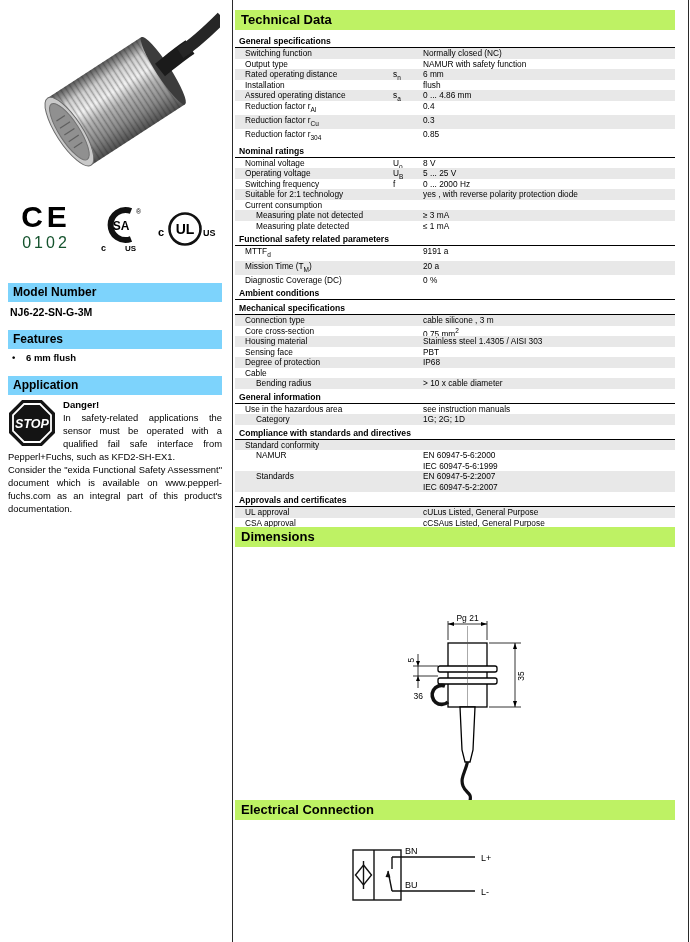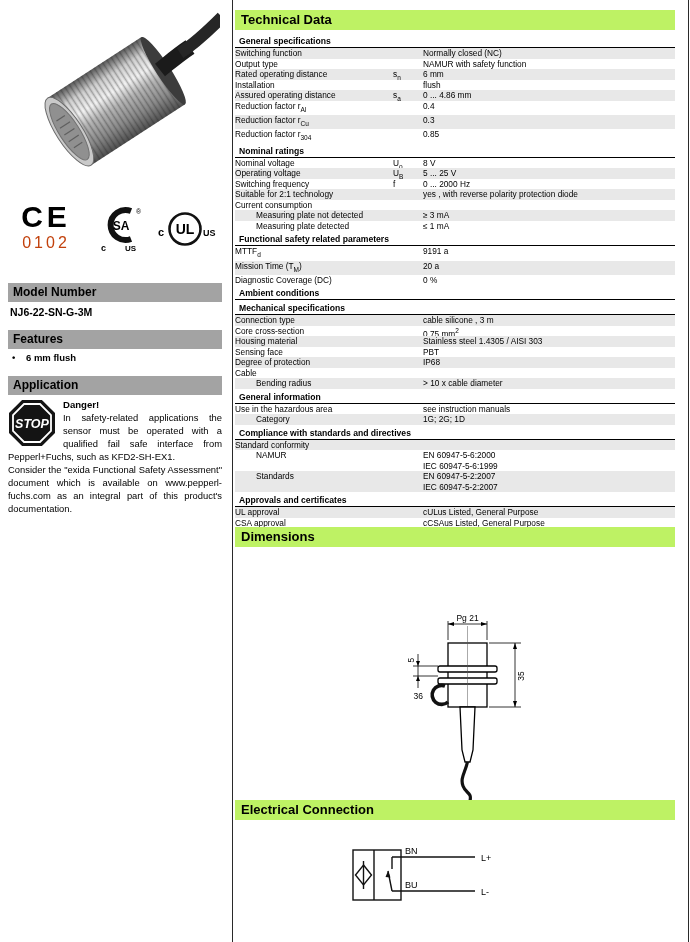--- a/index.html
+++ b/index.html
@@ -4,36 +4,36 @@
 <style>
   html,body{margin:0;padding:0;background:#fff;}
   .page{position:relative;width:690px;height:942px;background:#fff;overflow:hidden;
         font-family:"Liberation Sans",sans-serif;color:#000;}
   .vline{position:absolute;top:0;bottom:0;width:1px;background:#2a2a2a;}
   
   .photo{position:absolute;left:8px;top:8px;width:212px;height:170px;}
   .logos{position:absolute;left:8px;top:200px;width:214px;height:66px;}
   .ce-block{position:absolute;left:10px;top:2px;width:56px;text-align:center;}
   .ce-text{font-size:30px;font-weight:bold;letter-spacing:4px;line-height:30px;}
-  .ce-num{font-size:16px;letter-spacing:3px;color:#c2410c;margin-top:2px;}
-  .lbar{position:absolute;left:8px;width:214px;height:19px;line-height:19px;background:#a3a3a3;
+  .ce-num{font-size:16px;letter-spacing:3px;color:#14532d;margin-top:2px;}
+  .lbar{position:absolute;left:8px;width:214px;height:19px;line-height:19px;background:#7dd3fc;
         font-size:12px;font-weight:bold;padding-left:5px;box-sizing:border-box;}
   .model-text{position:absolute;left:10px;top:306px;font-size:10.5px;font-weight:bold;}
   .feature{position:absolute;left:12px;top:352px;font-size:9.5px;font-weight:bold;}
   .feature .bullet{display:inline-block;width:14px;}
   .app{position:absolute;left:8px;top:398px;width:214px;font-size:9.4px;line-height:13px;text-align:justify;}
   .stop{float:left;width:48px;height:48px;margin:1px 7px 2px 0;}
   .app b{font-size:9.6px;}
   
   .right-col{position:absolute;left:235px;top:10px;width:440px;height:932px;}
   .rbar{position:absolute;left:0;width:440px;height:20px;line-height:20px;background:#bef264;
         font-size:13px;font-weight:bold;padding-left:6px;box-sizing:border-box;}
   #tech-table{position:absolute;left:0;top:23px;width:440px;}
   .sec-h{font-size:8.6px;font-weight:bold;border-bottom:1px solid #000;padding:3px 0 1px 4px;}
-  .trow{position:relative;min-height:10.5px;line-height:10.5px;font-size:8.3px;}
+  .trow{position:relative;min-height:10.5px;line-height:10.5px;font-size:8.3px;padding-left:10px;}
   .trow.two{min-height:21px;}
   .trow.g{background:#e8e8e8;}
   .trow.i2{padding-left:21px;}
   .lab{display:inline-block;}
   .sym{position:absolute;left:158px;top:0;}
   .val{position:absolute;left:188px;top:0;width:200px;white-space:nowrap;}
   sub{font-size:6.5px;} sup{font-size:6.5px;}
   .dim-svg{position:absolute;left:150px;top:600px;}
   .elec-svg{position:absolute;left:100px;top:835px;}
   svg text{font-family:"Liberation Sans",sans-serif;}

